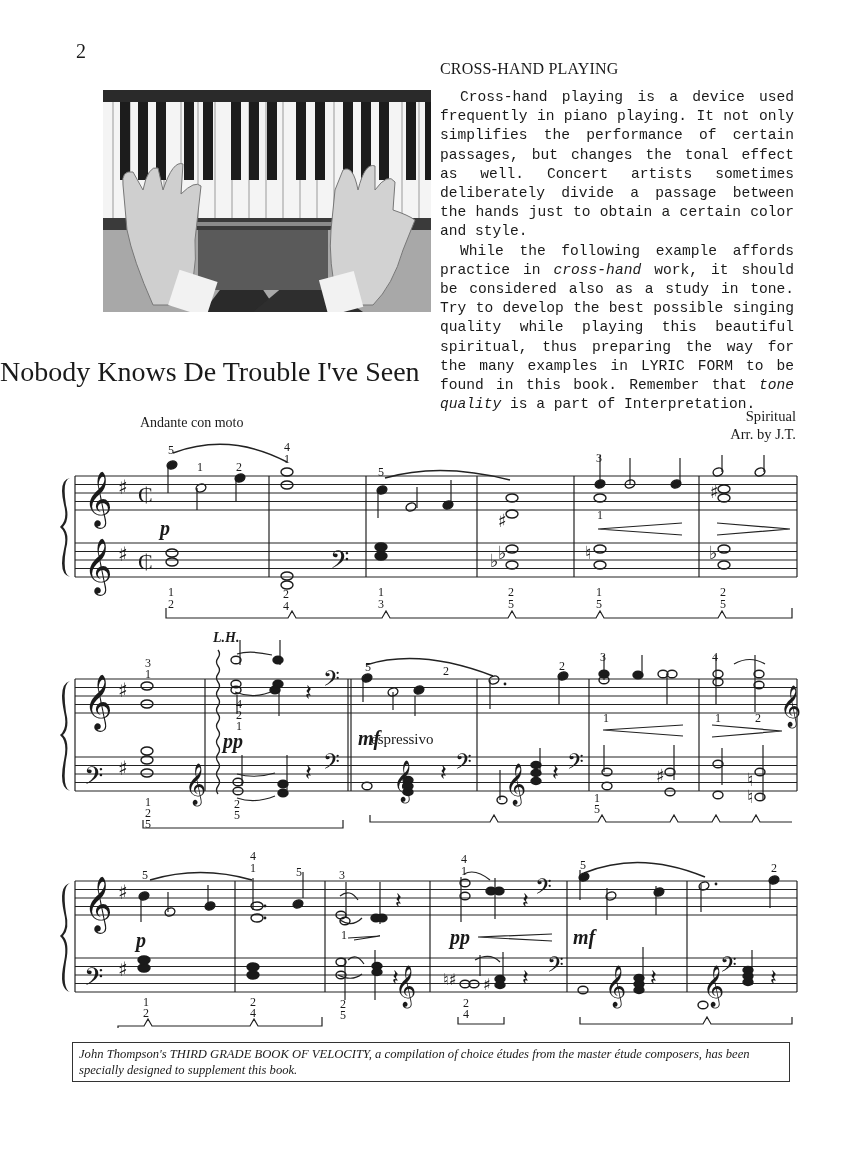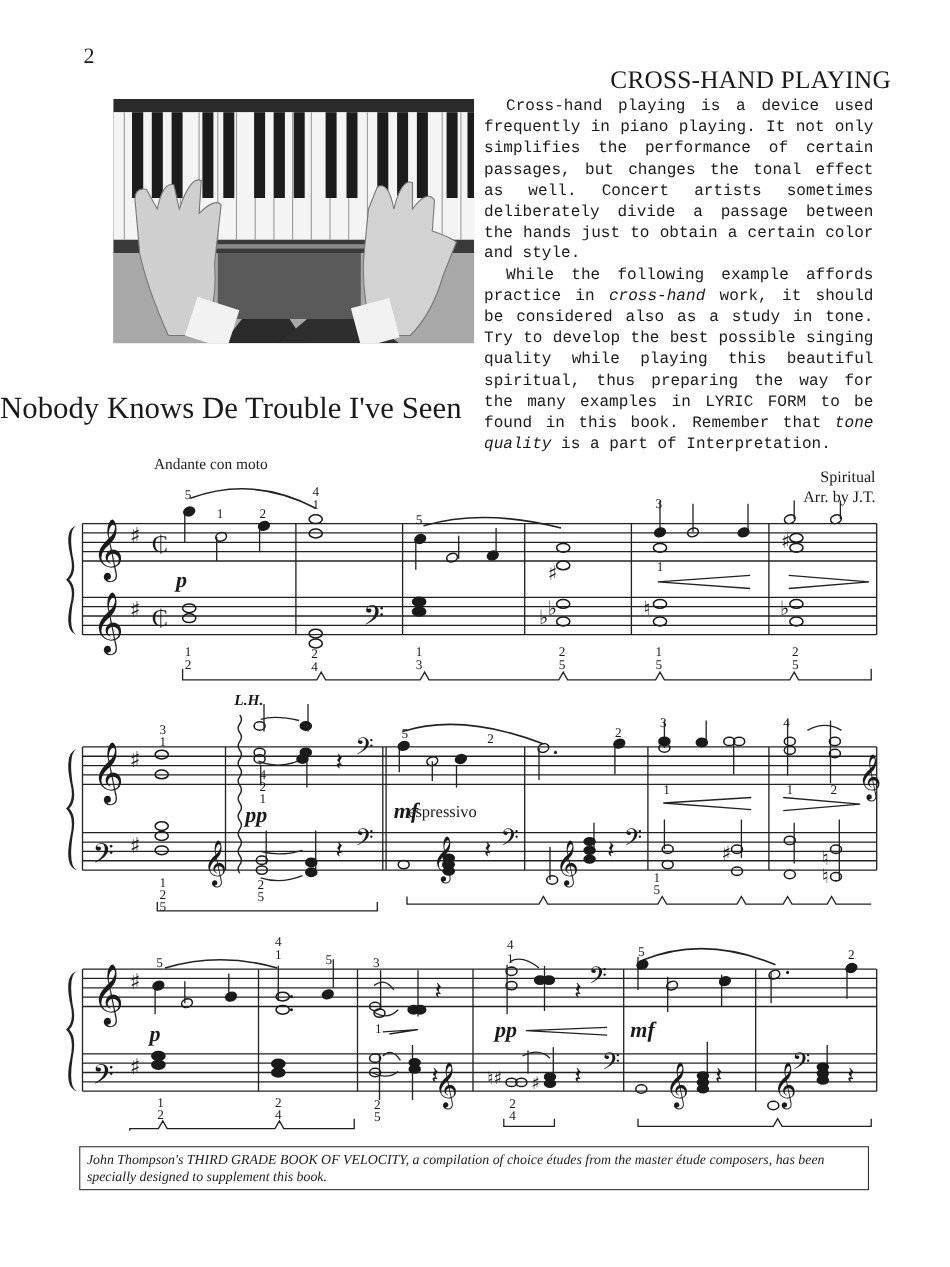--- a/index.html
+++ b/index.html
@@ -1,25 +1,25 @@
 <!DOCTYPE html>
 <html><head>
 <meta charset="utf-8">
 <style>
   html, body { margin: 0; padding: 0; background: #ffffff; }
   body { width: 864px; height: 1152px; position: relative; overflow: hidden; font-family: "Liberation Serif", "DejaVu Serif", serif; color: #1a1a1a; }
   .abs { position: absolute; }
   .page-number { left: 76px; top: 40px; font-size: 20px; }
   .photo { left: 103px; top: 90px; width: 328px; height: 222px; background: #9a9a9a; overflow: hidden; }
-  .section-title { left: 440px; top: 60px; width: 370px; text-align: right; font-size: 23px; letter-spacing: 0.2px; }
+  .section-title { left: 440px; top: 60px; width: 370px; text-align: left; font-size: 16px; letter-spacing: 0.2px; }
   .intro { left: 440px; top: 88px; width: 354px; font-size: 14.6px; line-height: 19.2px; text-align: justify; }
   .intro p { margin: 0; text-indent: 20px; font-family: Liberation Mono, monospace; }
   .song-title { left: 0; width: 864px; top: 356px; text-align: left; font-size: 28px; }
   .tempo { left: 140px; top: 415px; font-size: 14px; }
-  .credits { left: 650px; top: 425px; width: 146px; text-align: right; font-size: 14.6px; line-height: 18px; }
+  .credits { left: 650px; top: 407px; width: 146px; text-align: right; font-size: 14.6px; line-height: 18px; }
   .score { left: 0; top: 0; }
   .footer-box { left: 72px; top: 1042px; width: 718px; height: 40px; border: 1.5px solid #333; box-sizing: border-box; padding: 3px 6px; font-style: italic; font-size: 12.6px; line-height: 16px; }
   .mtxt { font-family: "Liberation Serif", serif; }
 </style>
 </head>
 <body>
 
 <div class="abs page-number">2</div>
 
 <div class="abs photo">

